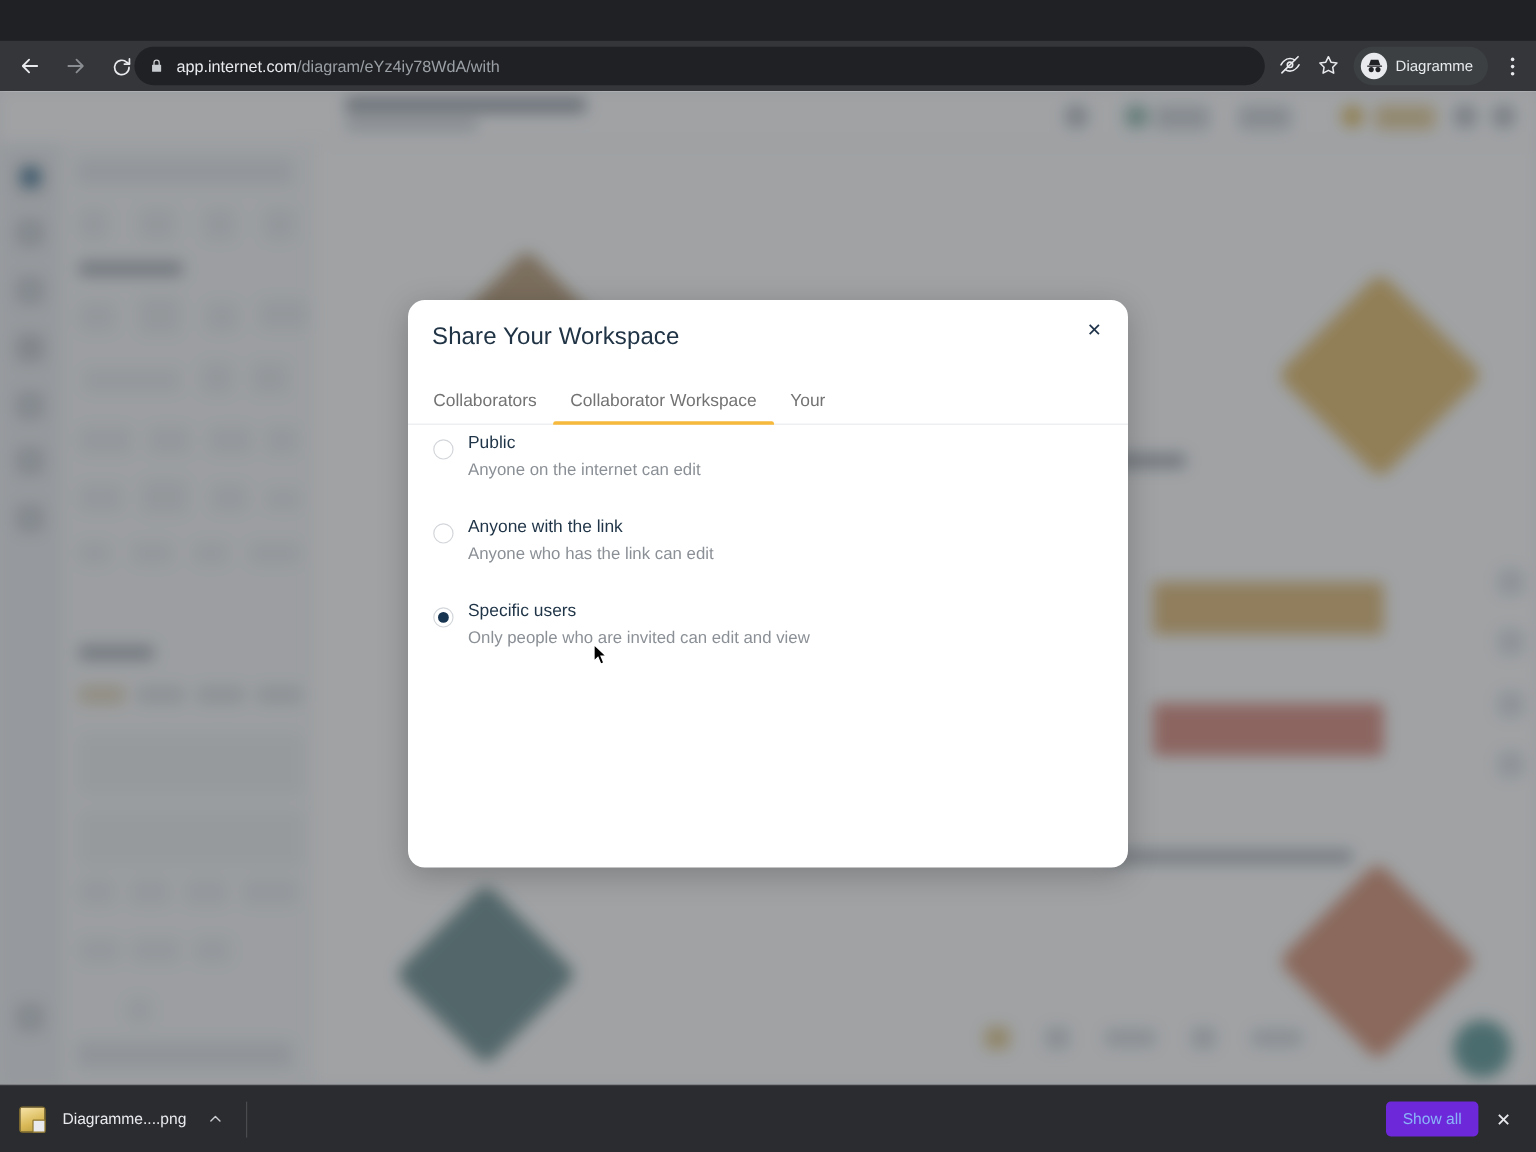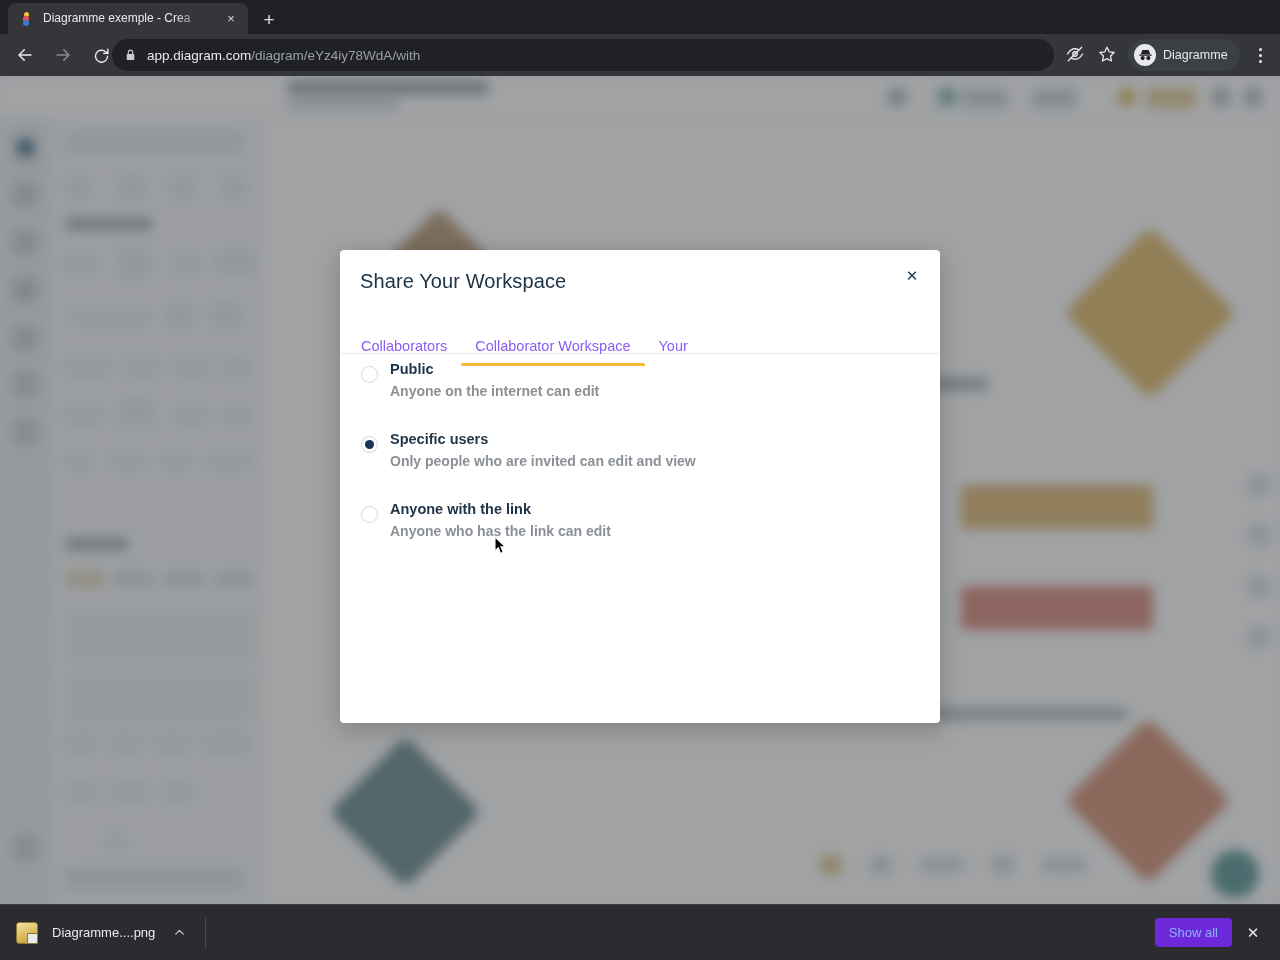--- a/index.html
+++ b/index.html
@@ -136,52 +136,52 @@
   .bb-ico { width: 20px; height: 18px; border-radius: 3px; background: #d5dadf; }
   .bb-pill { width: 42px; height: 14px; border-radius: 3px; background: #d5dadf; }
 
   
   .dim { position: absolute; inset: 0; background: rgba(54,58,62,0.47); }
 
   
   .modal {
     position: absolute; left: 340px; top: 250px;
     width: 600px; height: 473px;
-    background: #ffffff; border-radius: 4px;
+    background: #ffffff; border-radius: 14px;
     box-shadow: 0 6px 26px rgba(0,0,0,0.22);
     overflow: hidden;
   }
   .modal-title {
     position: absolute; left: 20px; top: 20px;
     font-size: 20px; color: #203446; font-weight: 400; letter-spacing: 0.1px;
   }
   .modal-close {
     position: absolute; right: 16px; top: 13px;
     width: 24px; height: 24px;
     display: flex; align-items: center; justify-content: center;
     color: #1e3349; font-size: 15px; line-height: 1;
   }
   .tabs {
     position: absolute; left: 0; top: 71px; width: 600px; height: 33px;
     border-bottom: 1px solid #e9ebed;
     display: flex; align-items: flex-start; padding-left: 21px; gap: 0;
   }
   .tab-item {
     position: relative; height: 33px;
-    font-size: 14.5px; color: #8b5cf6;
-    padding: 0 14px; line-height: 27px; white-space: nowrap; margin-top: 12px;
+    font-size: 14.5px; color: #737373;
+    padding: 0 14px; line-height: 27px; white-space: nowrap;
   }
   .tab-item:first-child { padding-left: 0; }
   .tab-item.active::after {
     content: ""; position: absolute; left: 0; right: 0; bottom: 0;
     height: 3px; background: #f6b93b; border-radius: 2px 2px 0 0;
   }
   .tab-item:first-child.active::after { left: 0; right: 14px; }
 
-  .options { position: absolute; left: 0; top: 104px; width: 600px; font-weight: bold; }
+  .options { position: absolute; left: 0; top: 104px; width: 600px; }
   .option-row {
     position: relative;
     display: flex; align-items: flex-start; gap: 12px;
     padding: 0 0 0 21px;
     height: 70px;
   }
   .radio {
     flex: 0 0 17px; width: 17px; height: 17px; margin-top: 12px;
     border-radius: 50%; border: 1.5px solid #d3d6da; background: #fff;
     display: flex; align-items: center; justify-content: center;
@@ -225,32 +225,20 @@
   
   .cursor { position: absolute; left: 494px; top: 536px; width: 14px; height: 20px; pointer-events: none; }
 </style>
 </head>
 <body>
 
 <div id="screen">
 
   <div class="browser-chrome">
 
-    <div class="tabstrip">
-      <div class="tab">
-        <span class="tab-favicon">
-          <i class="d d1"></i>
-            <i class="d d2"></i>
-            <i class="d d3"></i>
-        </span>
-        <span class="tab-title">Diagramme exemple - Crea</span>
-        <span class="tab-close">×</span>
-      </div>
-      <div class="newtab">+</div>
-    </div>
 
     <div class="toolbar">
       <div class="nav-btn first">
         <svg width="18" height="18" viewBox="0 0 24 24" fill="none" stroke="currentColor" stroke-width="2" stroke-linecap="round" stroke-linejoin="round">
             <line x1="20" y1="12" x2="5" y2="12"></line>
             <polyline points="11 19 4 12 11 5"></polyline>
           </svg>
       </div>
       <div class="nav-btn disabled">
         <svg width="18" height="18" viewBox="0 0 24 24" fill="none" stroke="currentColor" stroke-width="2" stroke-linecap="round" stroke-linejoin="round">
@@ -265,21 +253,21 @@
           </svg>
       </div>
     </div>
 
     <div class="omnibox">
       <span class="lock-icon">
         <svg width="13" height="14" viewBox="0 0 24 24" fill="currentColor">
             <path d="M12 2a5 5 0 0 0-5 5v3H6a1 1 0 0 0-1 1v9a1 1 0 0 0 1 1h12a1 1 0 0 0 1-1v-9a1 1 0 0 0-1-1h-1V7a5 5 0 0 0-5-5zm0 2a3 3 0 0 1 3 3v3H9V7a3 3 0 0 1 3-3z"></path>
           </svg>
       </span>
-      <span class="url"><span class="host">app.diagram.com</span><span>/diagram/eYz4iy78WdA/with</span></span>
+      <span class="url"><span class="host">app.internet.com</span><span>/diagram/eYz4iy78WdA/with</span></span>
     </div>
 
     <div class="omni-right">
       <div class="icon-btn">
         <svg width="18" height="18" viewBox="0 0 24 24" fill="none" stroke="currentColor" stroke-width="1.8" stroke-linecap="round">
             <path d="M2 12s4-7 10-7a9.8 9.8 0 0 1 5.2 1.6M22 12s-4 7-10 7a9.8 9.8 0 0 1-5.2-1.6"></path>
             <circle cx="12" cy="12" r="3"></circle>
             <line x1="3" y1="21" x2="21" y2="3"></line>
           </svg>
       </div>
@@ -435,32 +423,32 @@
 
       <div class="option-row">
         <span class="radio"></span>
         <span class="opt-text">
           <span class="opt-title">Public</span><br>
           <span class="opt-desc">Anyone on the internet can edit</span>
         </span>
       </div>
 
       <div class="option-row">
+        <span class="radio"></span>
+        <span class="opt-text">
+          <span class="opt-title">Anyone with the link</span><br>
+          <span class="opt-desc">Anyone who has the link can edit</span>
+        </span>
+      </div>
+
+      <div class="option-row">
         <span class="radio checked"></span>
         <span class="opt-text">
           <span class="opt-title">Specific users</span><br>
           <span class="opt-desc">Only people who are invited can edit and view</span>
-        </span>
-      </div>
-
-      <div class="option-row">
-        <span class="radio"></span>
-        <span class="opt-text">
-          <span class="opt-title">Anyone with the link</span><br>
-          <span class="opt-desc">Anyone who has the link can edit</span>
         </span>
       </div>
 
     </div>
   </div>
 
   <div class="cursor">
     <svg width="14" height="20" viewBox="0 0 14 20">
       <path d="M1 1 L1 15 L4.3 11.8 L6.6 17.4 L9.2 16.3 L6.9 10.9 L11.4 10.9 Z" fill="#000" stroke="#fff" stroke-width="1.1"></path>
     </svg>

